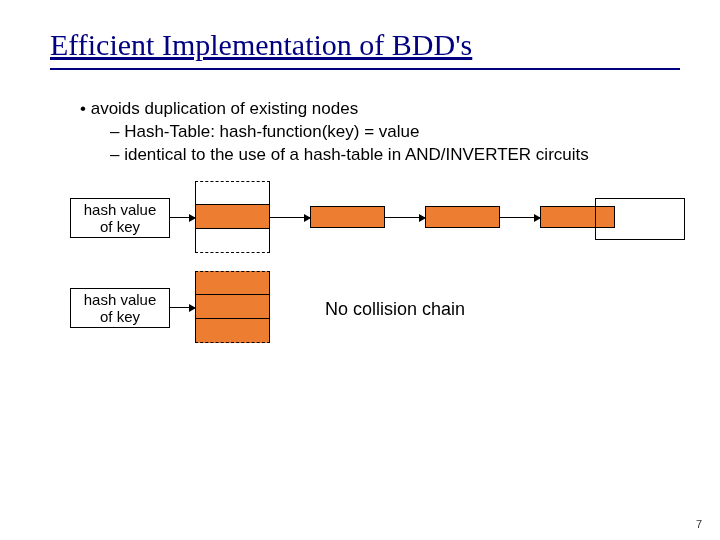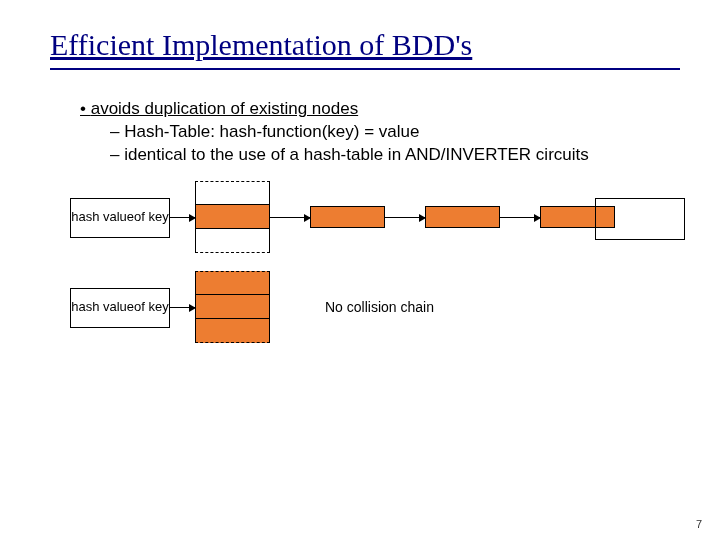--- a/index.html
+++ b/index.html
@@ -27,40 +27,40 @@
     border-bottom: 2.5px solid #000080;
     padding-bottom: 6px;
     margin-top: 8px;
     margin-bottom: 28px;
     font-weight: 400;
   }
   .body-text {
     font-size: 17px;
     line-height: 1.35;
   }
-  .sub1 { margin-left: 30px; text-decoration: underline; }
+  .sub1 { margin-left: 30px; }
   .sub2 { margin-left: 60px; }
   .bullet::before { content: "• "; }
   .dash::before { content: "– "; }
 
   .diagram {
     position: relative;
     width: 620px;
     height: 72px;
     margin: 14px 0 18px 0;
   }
 
   .label-box {
     position: absolute;
     border: 1px solid #000;
     background: #fff;
-    font-size: 13px;
+    font-size: 15px;
     text-align: center;
     display: flex;
-    flex-direction: row;
+    flex-direction: column;
     justify-content: center;
     align-items: center;
     line-height: 1.15;
     box-sizing: border-box;
   }
 
   .hash-col {
     position: absolute;
     left: 145px;
     top: 0;
@@ -163,17 +163,17 @@
       <span>of key</span>
     </div>
     <div class="arrow" style="left:120px; top:36px; width:25px;"></div>
 
     <div class="hash-col">
       <div class="hash-cell filled dashed-top" style="margin-top:0;"></div>
       <div class="hash-cell filled"></div>
       <div class="hash-cell filled dashed-bottom"></div>
     </div>
 
-    <div style="position:absolute; left:275px; top:28px; font-size:14px;">No collision chain</div>
+    <div style="position:absolute; left:275px; top:28px; font-size:18px;">No collision chain</div>
   </div>
 
   <div class="page-num">7</div>
 </div>
 
 </body></html>

